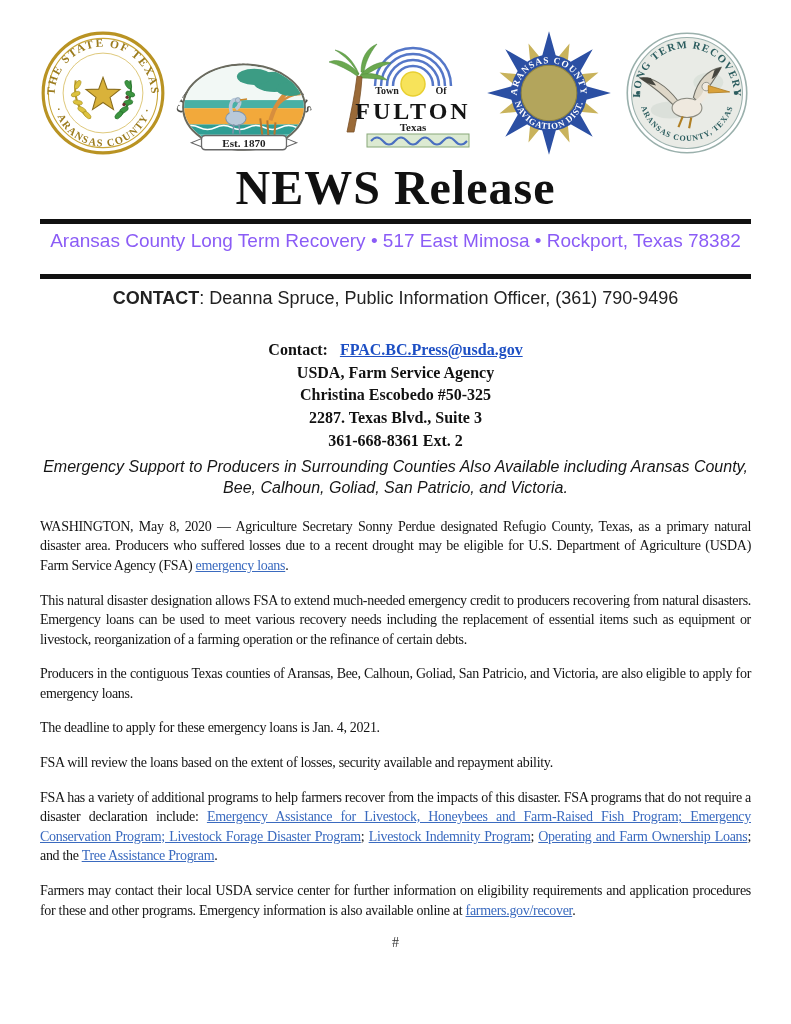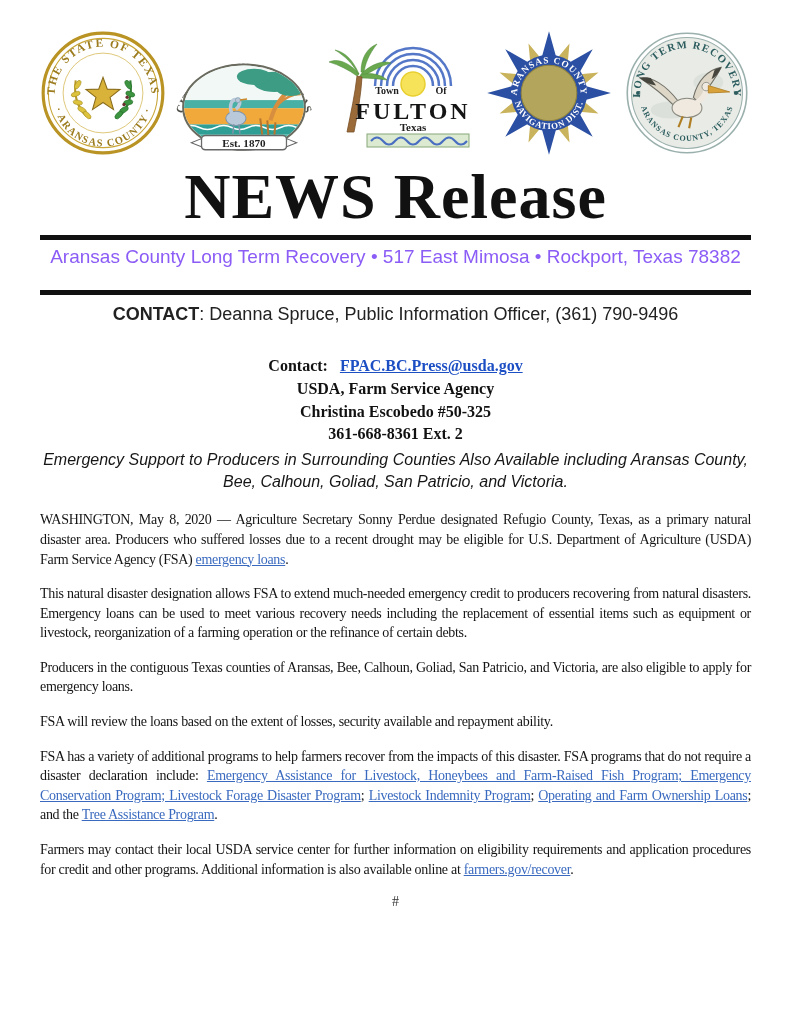--- a/index.html
+++ b/index.html
@@ -8,21 +8,21 @@
     margin:0 auto;background:#fff;color:#1a1a1a;
     padding:24px 40px 12px 40px;overflow:hidden;
     font-family:"Liberation Serif", serif;
   }
   
   .logo-row{display:flex;align-items:center;justify-content:space-between;height:138px;}
   .logo{flex:0 0 auto;}
   
   .news-title{
     text-align:center;font-family:"Liberation Serif",serif;font-weight:bold;
-    font-size:64px;line-height:1.02;letter-spacing:1px;margin:2px 0 6px 0;color:#111;
+    font-size:48px;line-height:1.02;letter-spacing:1px;margin:2px 0 6px 0;color:#111;
   }
   .rule{height:5px;background:#111;border:0;margin:0;}
   .org-line{
     text-align:center;font-family:Liberation Sans, sans-serif;
     font-size:19px;color:#8b5cf6;padding:6px 0 22px 0;
   }
   .contact-line{
     text-align:center;font-family:"Liberation Sans",sans-serif;
     font-size:18px;color:#222;margin:9px 0 0 0;
   }
@@ -219,35 +219,37 @@
   <div class="news-title">NEWS Release</div>
   <div class="rule"></div>
   <div class="org-line">Aransas County Long Term Recovery • 517 East Mimosa • Rockport, Texas 78382</div>
   <div class="rule"></div>
   <div class="contact-line"><b>CONTACT</b><span>: Deanna Spruce, Public Information Officer, (361) 790-9496</span></div>
 
   <div class="usda-contact">
     <div><span>Contact: </span><a href="#" class="email-link">FPAC.BC.Press@usda.gov</a></div>
     <div>USDA, Farm Service Agency</div>
     <div>Christina Escobedo #50-325</div>
+    <div>2287. Texas Blvd., Suite 3</div>
     <div>361-668-8361 Ext. 2</div>
   </div>
 
   <div class="subhead">Emergency Support to Producers in Surrounding Counties Also Available including Aransas County, Bee, Calhoun, Goliad, San Patricio, and Victoria.</div>
 
   <div class="body-text">
     <p><span>WASHINGTON, May 8, 2020 — Agriculture Secretary Sonny Perdue designated Refugio County, Texas, as a primary natural disaster area. Producers who suffered losses due to a recent drought may be eligible for U.S. Department of Agriculture (USDA) Farm Service Agency (FSA) </span><a href="#" class="doc-link">emergency loans</a><span>.</span></p>
 
     <p>This natural disaster designation allows FSA to extend much-needed emergency credit to producers recovering from natural disasters. Emergency loans can be used to meet various recovery needs including the replacement of essential items such as equipment or livestock, reorganization of a farming operation or the refinance of certain debts.</p>
 
     <p>Producers in the contiguous Texas counties of Aransas, Bee, Calhoun, Goliad, San Patricio, and Victoria, are also eligible to apply for emergency loans.</p>
 
+    <p>The deadline to apply for these emergency loans is Jan. 4, 2021.</p>
 
     <p>FSA will review the loans based on the extent of losses, security available and repayment ability.</p>
 
     <p><span>FSA has a variety of additional programs to help farmers recover from the impacts of this disaster. FSA programs that do not require a disaster declaration include: </span><a href="#" class="doc-link">Emergency Assistance for Livestock, Honeybees and Farm-Raised Fish Program; Emergency Conservation Program; Livestock Forage Disaster Program</a><span>; </span><a href="#" class="doc-link">Livestock Indemnity Program</a><span>; </span><a href="#" class="doc-link">Operating and Farm Ownership Loans</a><span>; and the </span><a href="#" class="doc-link">Tree Assistance Program</a><span>.</span></p>
 
-    <p><span>Farmers may contact their local USDA service center for further information on eligibility requirements and application procedures for credit and other programs. Additional information is also available online at </span><a href="#" class="doc-link">farmers.gov/recover</a><span>.</span></p>
+    <p><span>Farmers may contact their local USDA service center for further information on eligibility requirements and application procedures for these and other programs. Emergency information is also available online at </span><a href="#" class="doc-link">farmers.gov/recover</a><span>.</span></p>
   </div>
 
   <div class="end-mark">#</div>
 
 </div>
 
 </body></html>

